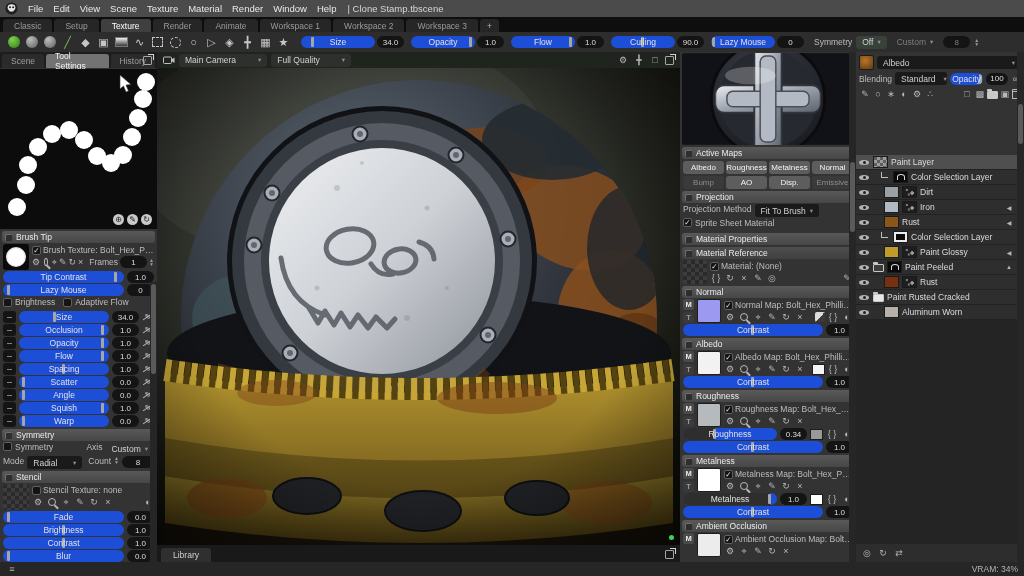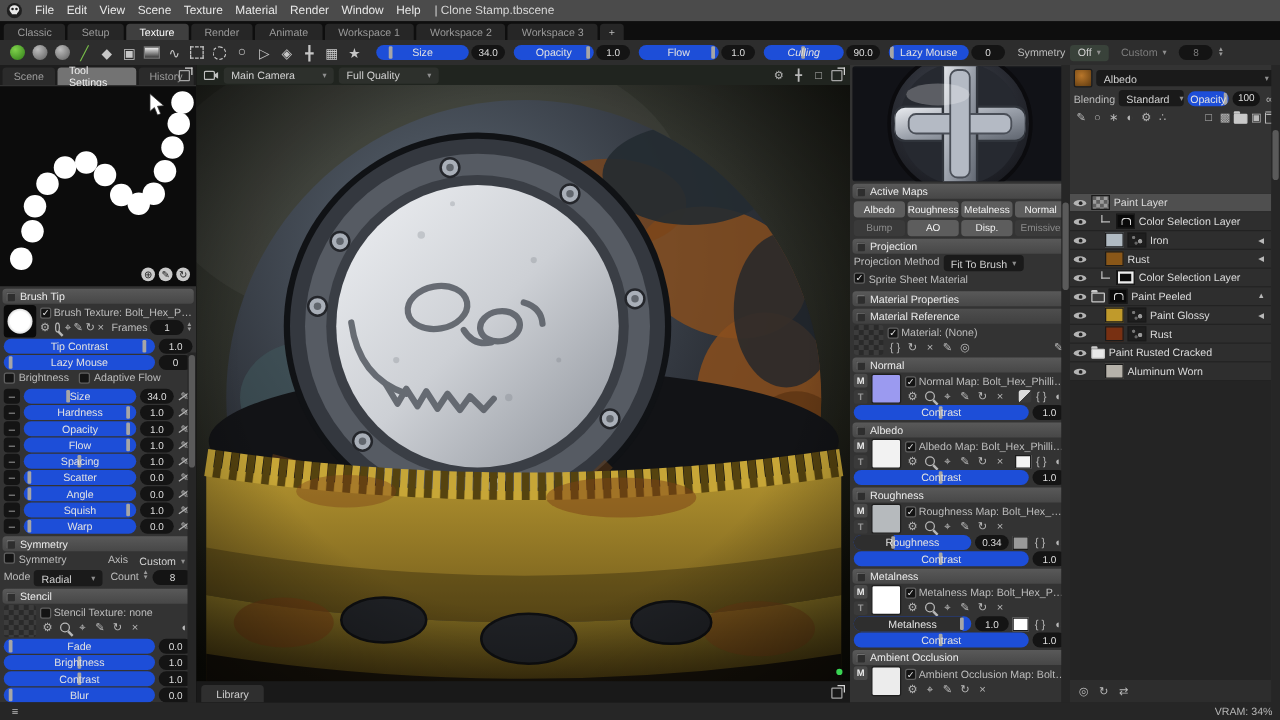--- a/index.html
+++ b/index.html
@@ -206,21 +206,21 @@
         <span class="val">1.0</span>
       </span>
       <span class="tsl">
         <span class="pill" style="width: 64px;">
           <span class="knob" style="left: calc(93% - 2px);"></span>
           <span>Flow</span>
         </span>
         <span class="val">1.0</span>
       </span>
       <span class="tsl">
-        <span class="pill" style="width: 64px; font-style: italic;">
+        <span class="pill" style="width: 64px;">
           <span class="knob" style="left: calc(50% - 2px);"></span>
           <span>Culling</span>
         </span>
         <span class="val">90.0</span>
       </span>
       <span class="tsl">
         <span class="pill" style="width: 64px;">
           <span class="knob" style="left: calc(5% - 2px);"></span>
           <span>Lazy Mouse</span>
         </span>
@@ -339,21 +339,21 @@
             <span class="knob" style="left: calc(40% - 2px);"></span>
             <span>Size</span>
           </span>
           <span class="val">34.0</span>
           <span class="i-press">✎</span>
         </div>
         <div class="srow">
           <span class="minus">–</span>
           <span class="pill">
             <span class="knob" style="left: calc(93% - 2px);"></span>
-            <span>Hardness</span>
+            <span>Occlusion</span>
           </span>
           <span class="val">1.0</span>
           <span class="i-press">✎</span>
         </div>
         <div class="srow">
           <span class="minus">–</span>
           <span class="pill">
             <span class="knob" style="left: calc(93% - 2px);"></span>
             <span>Opacity</span>
           </span>
@@ -973,52 +973,59 @@
       </div>
       <div class="layer-row">
         <span class="i-eye"></span>
         <span class="i-elbow"></span>
         <span class="lth black"></span>
         <span class="ell" style="flex: 1 1 0%;">Color Selection Layer</span>
       </div>
       <div class="layer-row">
         <span class="i-eye"></span>
         <span style="width: 8px;"></span>
+        <span class="lth" style="background: rgb(155, 160, 165);"></span>
+        <span class="lth tex"></span>
+        <span class="ell" style="flex: 1 1 0%;">Dirt</span>
+      </div>
+      <div class="layer-row">
+        <span class="i-eye"></span>
+        <span style="width: 8px;"></span>
         <span class="lth" style="background: rgb(176, 186, 194);"></span>
         <span class="lth tex"></span>
         <span class="ell" style="flex: 1 1 0%;">Iron</span>
         <span class="i" style="font-size: 6px;">◀</span>
       </div>
       <div class="layer-row">
         <span class="i-eye"></span>
         <span style="width: 8px;"></span>
         <span class="lth" style="background: rgb(138, 87, 24);"></span>
         <span class="ell" style="flex: 1 1 0%;">Rust</span>
         <span class="i" style="font-size: 6px;">◀</span>
       </div>
       <div class="layer-row">
         <span class="i-eye"></span>
         <span class="i-elbow"></span>
         <span class="lth whitebox"></span>
         <span class="ell" style="flex: 1 1 0%;">Color Selection Layer</span>
-      </div>
-      <div class="layer-row">
-        <span class="i-eye"></span>
-        <span class="i-folder"></span>
-        <span class="lth black"></span>
-        <span class="ell" style="flex: 1 1 0%;">Paint Peeled</span>
-        <span class="i" style="font-size: 6px;">▲</span>
       </div>
       <div class="layer-row">
         <span class="i-eye"></span>
         <span style="width: 8px;"></span>
         <span class="lth" style="background: rgb(192, 154, 43);"></span>
         <span class="lth tex"></span>
         <span class="ell" style="flex: 1 1 0%;">Paint Glossy</span>
         <span class="i" style="font-size: 6px;">◀</span>
+      </div>
+      <div class="layer-row">
+        <span class="i-eye"></span>
+        <span class="i-folder"></span>
+        <span class="lth black"></span>
+        <span class="ell" style="flex: 1 1 0%;">Paint Peeled</span>
+        <span class="i" style="font-size: 6px;">▲</span>
       </div>
       <div class="layer-row">
         <span class="i-eye"></span>
         <span style="width: 8px;"></span>
         <span class="lth" style="background: rgb(120, 48, 18);"></span>
         <span class="lth tex"></span>
         <span class="ell" style="flex: 1 1 0%;">Rust</span>
       </div>
       <div class="layer-row">
         <span class="i-eye"></span>

